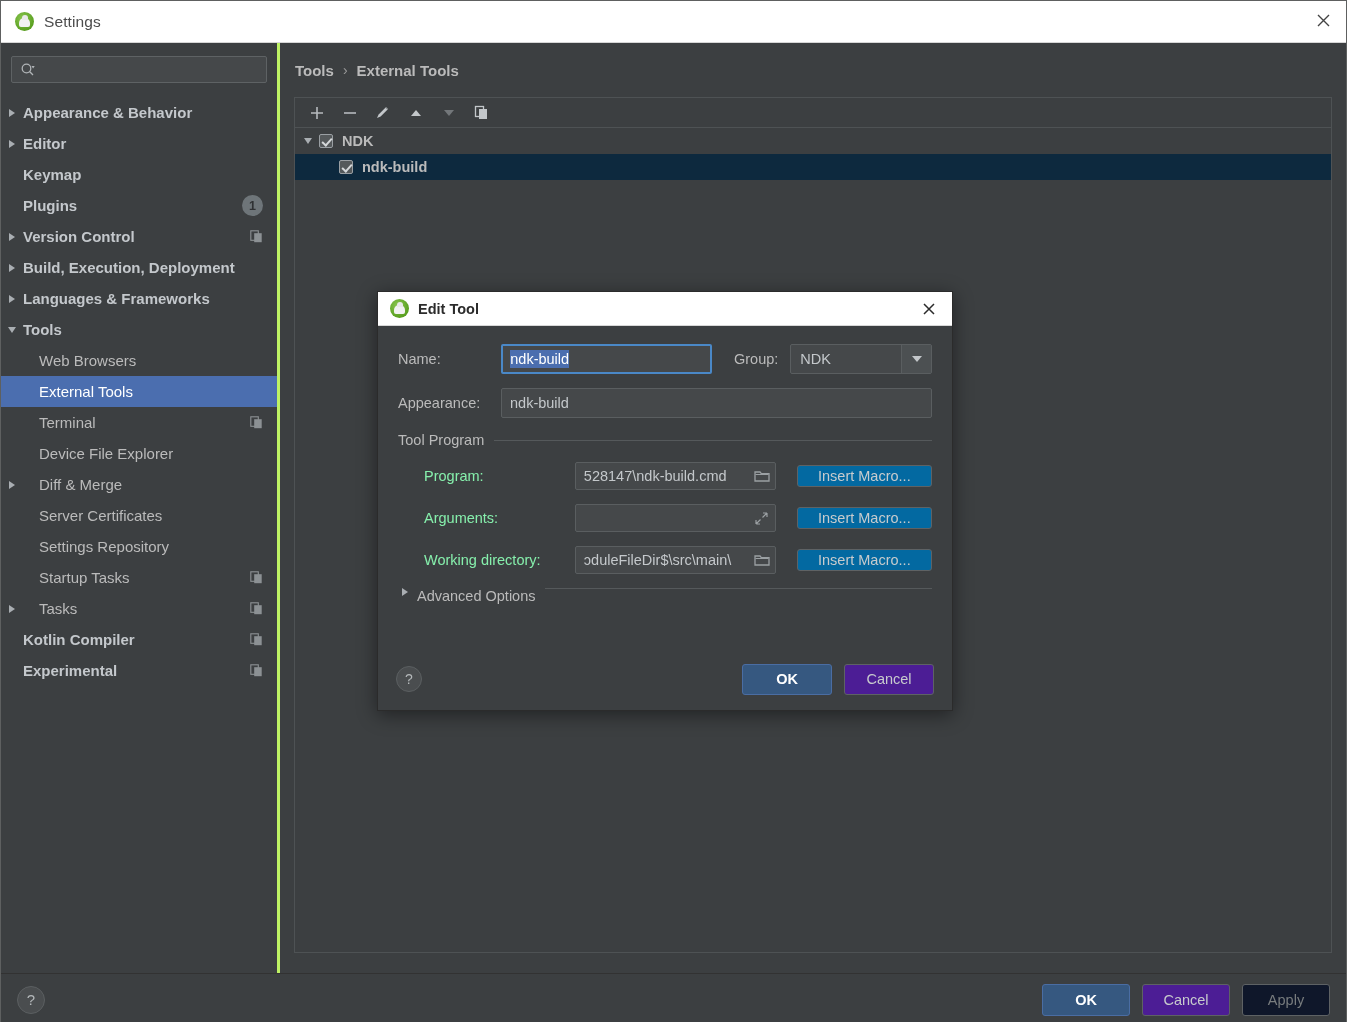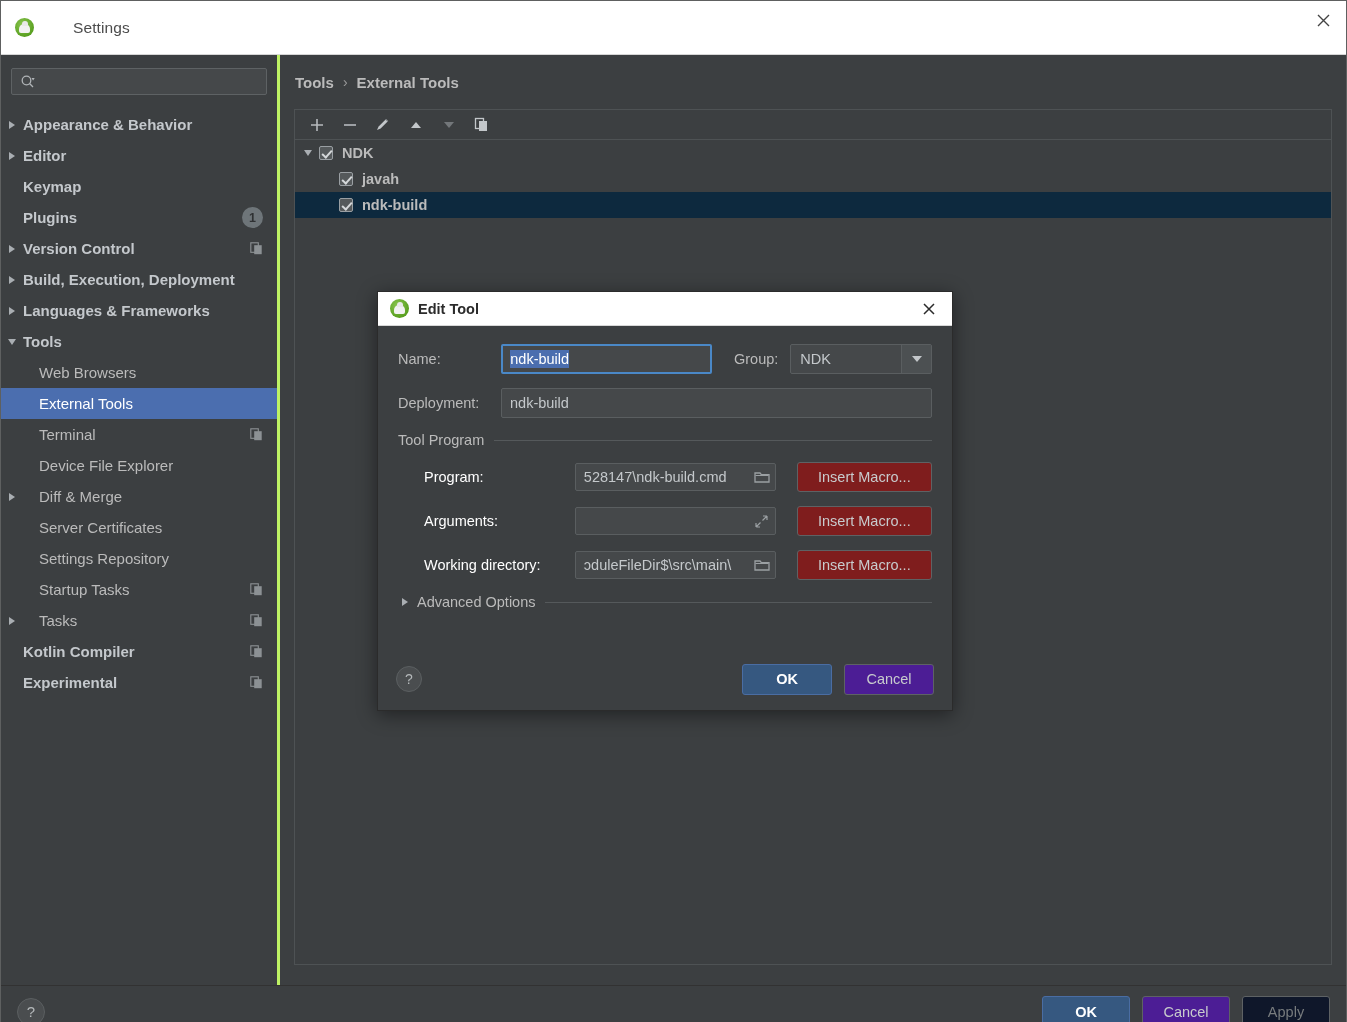--- a/index.html
+++ b/index.html
@@ -11,28 +11,27 @@
   }
   .window {
     position: relative;
     width: 1347px; height: 1022px;
     background: #3c3f41;
     border: 1px solid #5e6060;
   }
 
   
   .titlebar {
-    height: 54px;
+    height: 42px;
     background: #ffffff;
     display: flex;
     align-items: center;
     padding-left: 14px;
     position: relative;
     border-bottom: 1px solid #d6d6d6;
-    gap: 29px;
   }
   .android-icon {
     width: 19px; height: 19px; border-radius: 50%;
     background: radial-gradient(circle at 40% 35%, #8cc751 0%, #5aa021 70%, #3f8000 100%);
     position: relative; flex: 0 0 auto;
     display:inline-block;
   }
   .android-icon::before {
     content: ""; position: absolute; left: 4px; top: 6px;
     width: 11px; height: 9px; border-radius: 5px 5px 2px 2px;
@@ -266,45 +265,45 @@
 
   .group-box { margin-top: 4px; position: relative; }
   .group-title {
     display: flex; align-items: center; gap: 10px;
     font-size: 14.5px; color: #bbbbbb;
   }
   .group-title .line { flex: 1 1 auto; height: 1px; background: #55595b; }
 
   .settings-rows { margin-top: 14px; padding-left: 26px; }
   .srow { display: flex; align-items: center; margin-bottom: 14px; }
-  .srow .sl { font-size: 14.5px; color: #ffffff; width: 155px; }
+  .srow .sl { font-size: 14.5px; color: #86efac; width: 155px; }
   .path-field {
     width: 206px; height: 28px;
     background: #45484a; border: 1px solid #5a5e60; border-radius: 2px;
     display: flex; align-items: center; padding: 0 4px 0 8px;
     overflow: hidden;
   }
   .path-field .pv {
     font-size: 14.5px; color: #c4c8cb; white-space: nowrap;
     flex: 1 1 auto; overflow: hidden;
   }
   .fld-icon { width: 18px; flex: 0 0 18px; display:flex; align-items:center; justify-content:center; }
   .fld-icon svg { display:block; }
   .macro-btn {
     margin-left: 21px;
-    width: 139px; height: 30px;
+    width: 139px; height: 22px;
     border: 1px solid #5e6264; border-radius: 3px;
-    background: #7f1d1d; color: #c8cbcd; font-size: 14.5px;
+    background: #0369a1; color: #c8cbcd; font-size: 14.5px;
     display: flex; align-items: center; justify-content: center;
     cursor: default;
   }
 
   .advanced {
     margin-top: 14px;
-    display: flex; align-items: center; gap: 9px;
+    display: flex; gap: 9px;
   }
   .advanced .arr {
     width: 0; height: 0;
     border-left: 6px solid #a9aeb2;
     border-top: 4.5px solid transparent;
     border-bottom: 4.5px solid transparent;
     margin-left: 4px;
   }
   .advanced .atx { font-size: 14.5px; color: #bbbbbb; }
   .advanced .line { flex: 1 1 auto; height: 1px; background: #55595b; }
@@ -523,25 +522,20 @@
           </div>
         </div>
 
         <div class="tool-list" id="tool-list">
             <div class="litem">
               <span class="arrow down">
                 <i></i>
               </span>
               <span class="chk"></span>
               <span class="ltxt">NDK</span>
-            </div>
-            <div class="litem child">
-              <span class="spacer"></span>
-              <span class="chk"></span>
-              <span class="ltxt">javah</span>
             </div>
             <div class="litem selected child">
               <span class="spacer"></span>
               <span class="chk"></span>
               <span class="ltxt">ndk-build</span>
             </div>
           </div>
       </div>
     </div>
   </div>
@@ -580,21 +574,21 @@
           <span class="fld-label lbl-group">Group:</span>
           <div class="combo">
             <span class="cval">NDK</span>
             <span class="carrow">
                 <i></i>
               </span>
           </div>
         </div>
 
         <div class="row">
-          <span class="fld-label lbl-name">Deployment:</span>
+          <span class="fld-label lbl-name">Appearance:</span>
           <div class="txt" id="desc-input">
             <span>ndk-build</span>
           </div>
         </div>
 
         <div class="group-box">
           <div class="group-title">
             <span>Tool Program</span>
             <span class="line"></span>
           </div>

